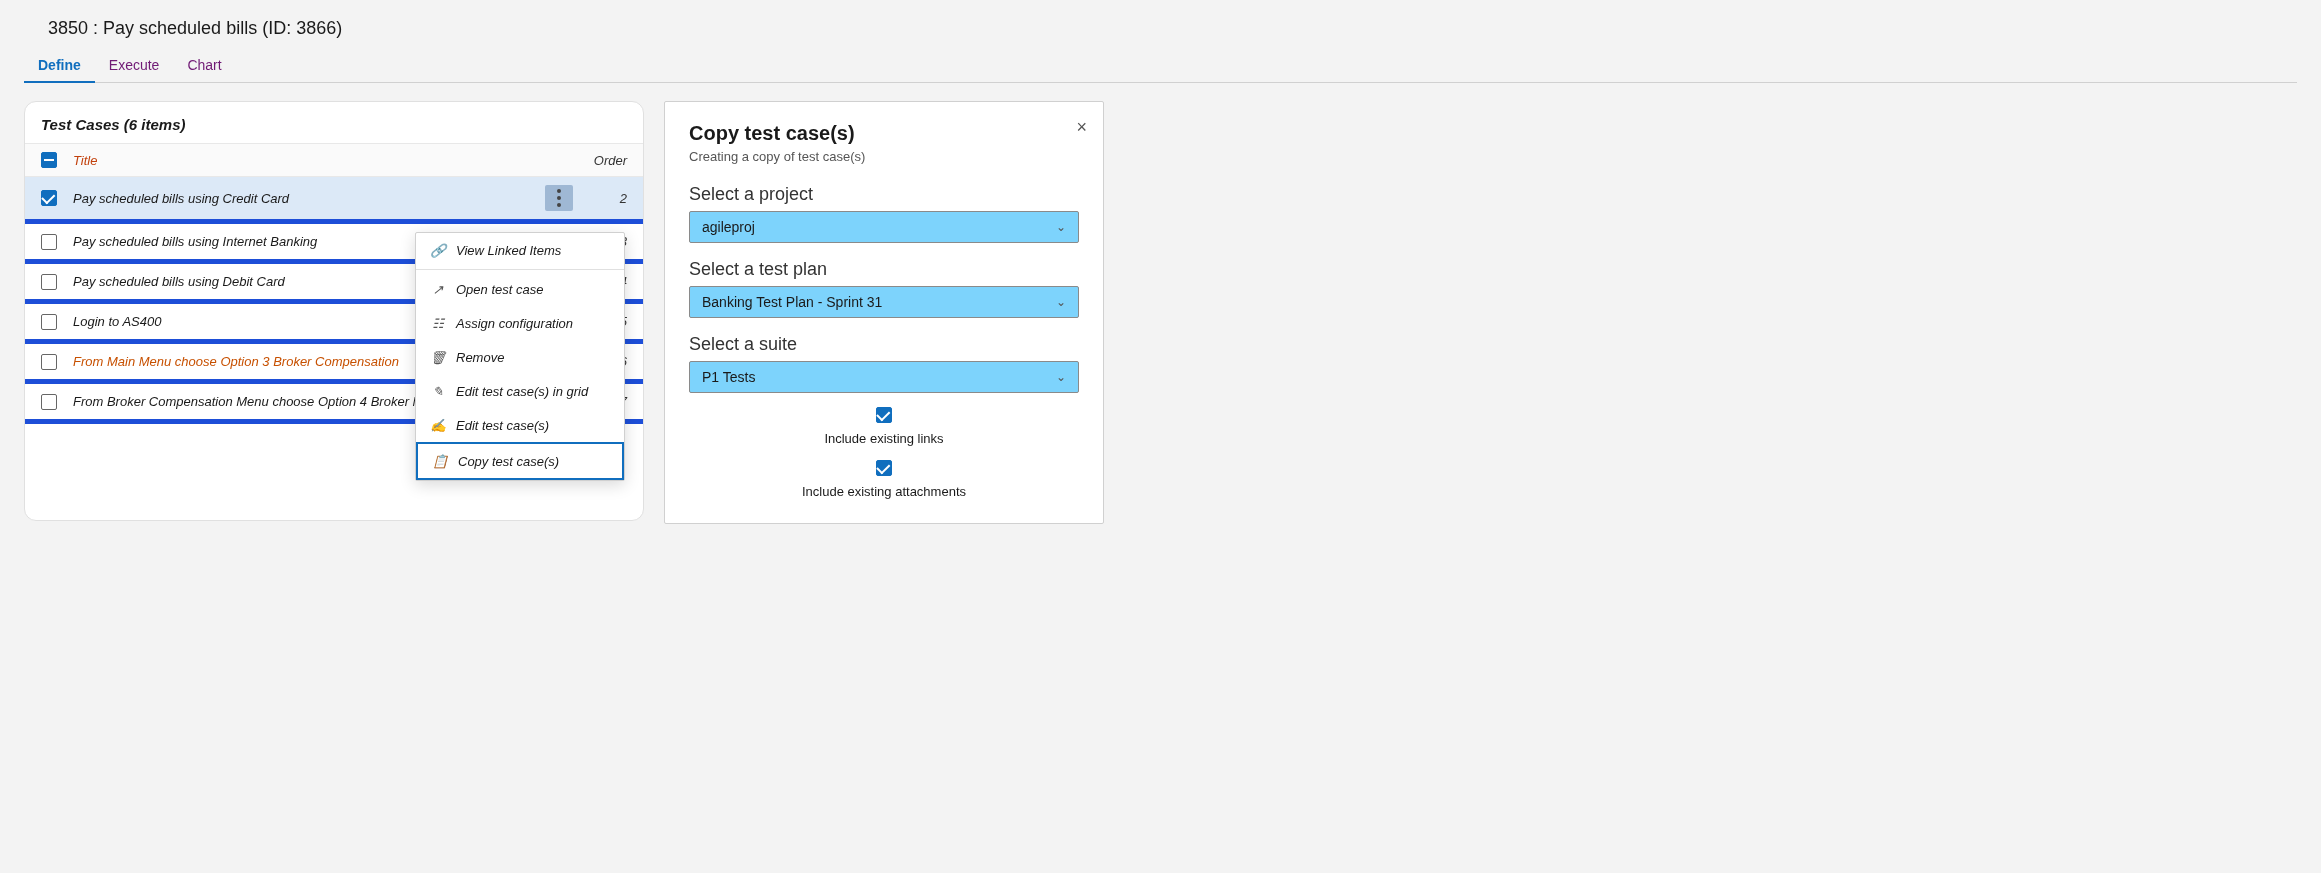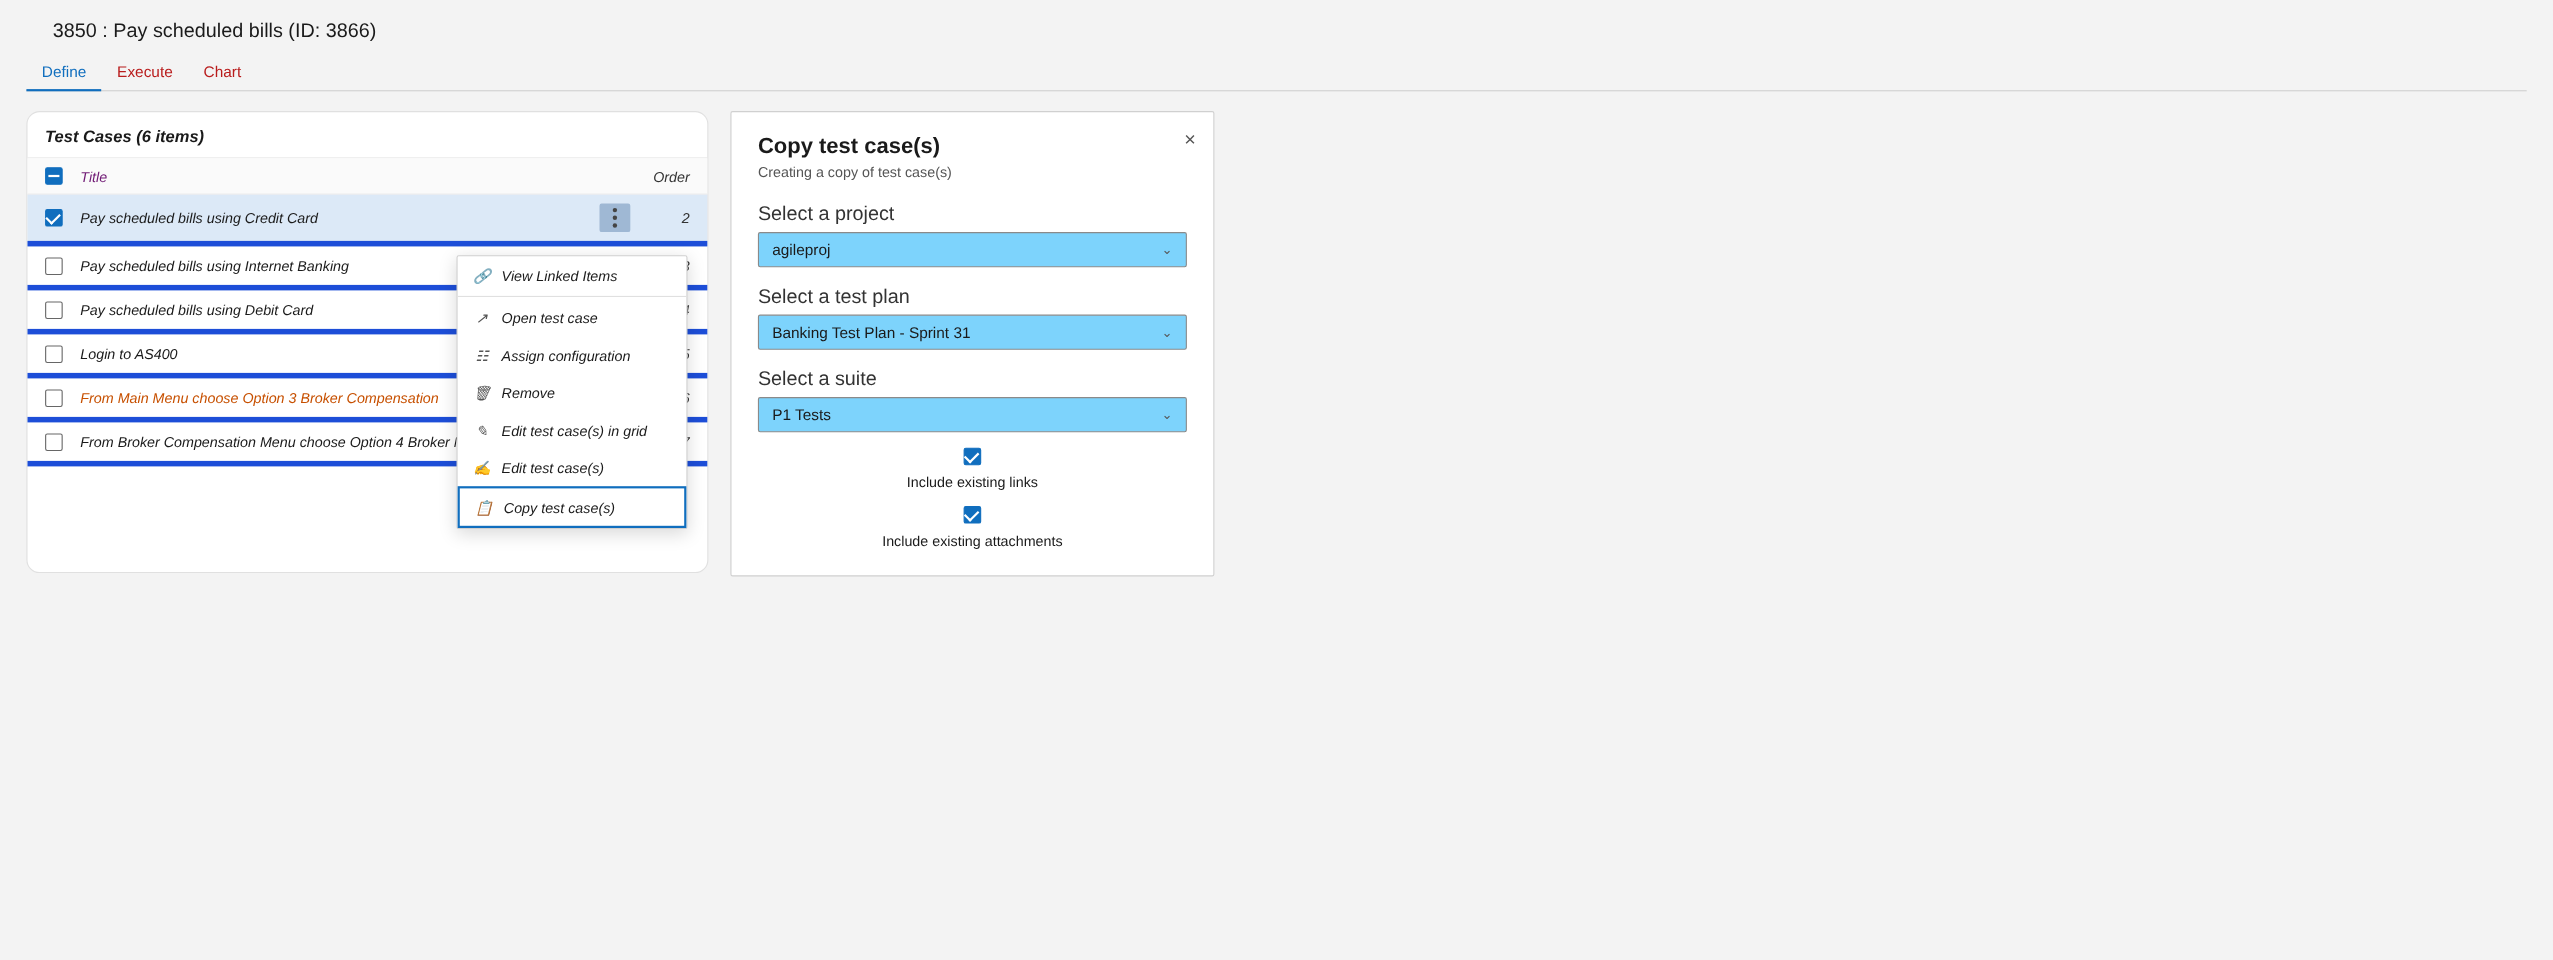--- a/index.html
+++ b/index.html
@@ -21,32 +21,32 @@
     .tabs {
       display: flex;
       gap: 0;
       border-bottom: 1px solid #d0d0d0;
       margin-bottom: 18px;
     }
     .tab {
       padding: 8px 14px;
       cursor: pointer;
       font-size: 14px;
-      color: #b91c1c;
+      color: #701a75;
       border-bottom: 2px solid transparent;
       margin-bottom: -1px;
       background: none;
       border-top: none;
       border-left: none;
       border-right: none;
     }
     .tab.active {
       color: #106ebe;
       border-bottom: 2px solid #106ebe;
-      font-weight: 400;
+      font-weight: 700;
     }
     .main-layout {
       display: flex;
       gap: 20px;
       align-items: flex-start;
     }
     .left-panel {
       background: #fff;
       border: 1px solid #e0e0e0;
       border-radius: 12px;
@@ -62,21 +62,21 @@
       border-bottom: 1px solid #e8e8e8;
     }
     .table-header {
       display: flex;
       align-items: center;
       padding: 8px 16px;
       border-bottom: 1px solid #e8e8e8;
       background: #fafafa;
     }
     .col-checkbox { width: 32px; flex-shrink: 0; }
-    .col-title { flex: 1; font-weight: 500; font-size: 13px; color: #701a75; }
+    .col-title { flex: 1; font-weight: 500; font-size: 13px; color: #c2410c; }
     .col-order { width: 50px; text-align: right; font-weight: 500; font-size: 13px; color: #333; }
     .table-row {
       display: flex;
       align-items: center;
       padding: 8px 16px;
       border-bottom: 5px solid #1d4ed8;
       position: relative;
       min-height: 40px;
     }
     .table-row.selected {

